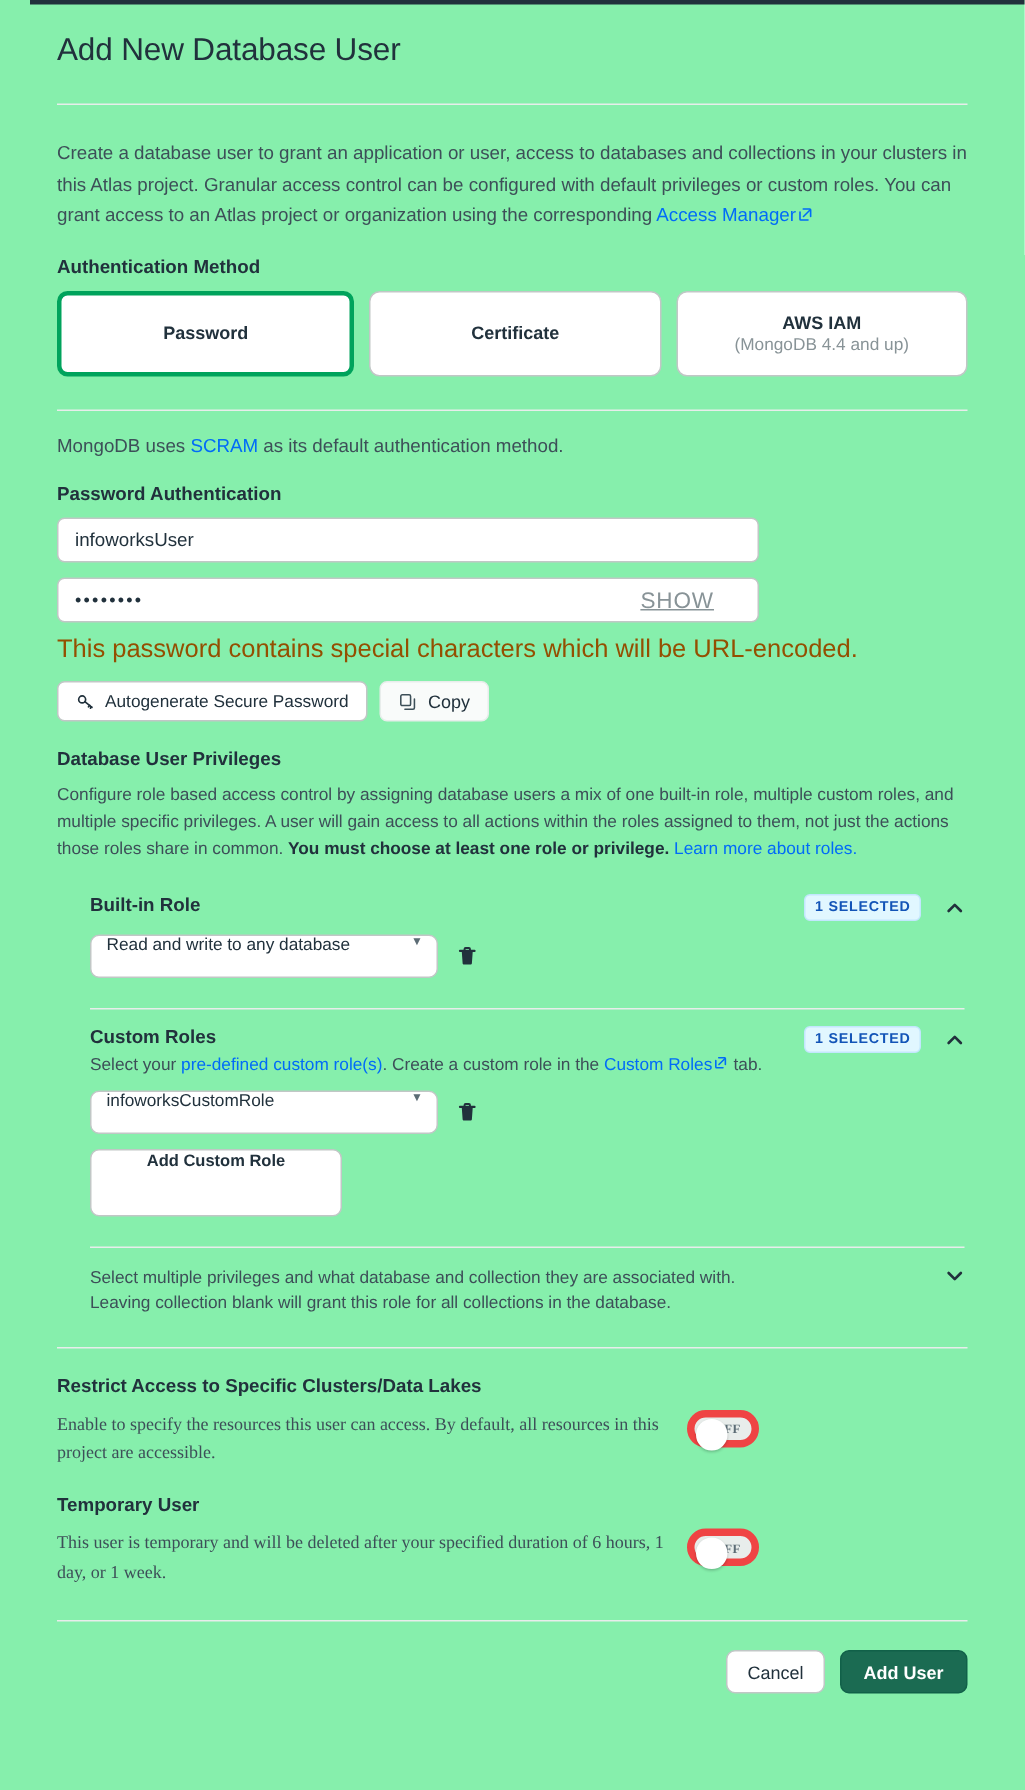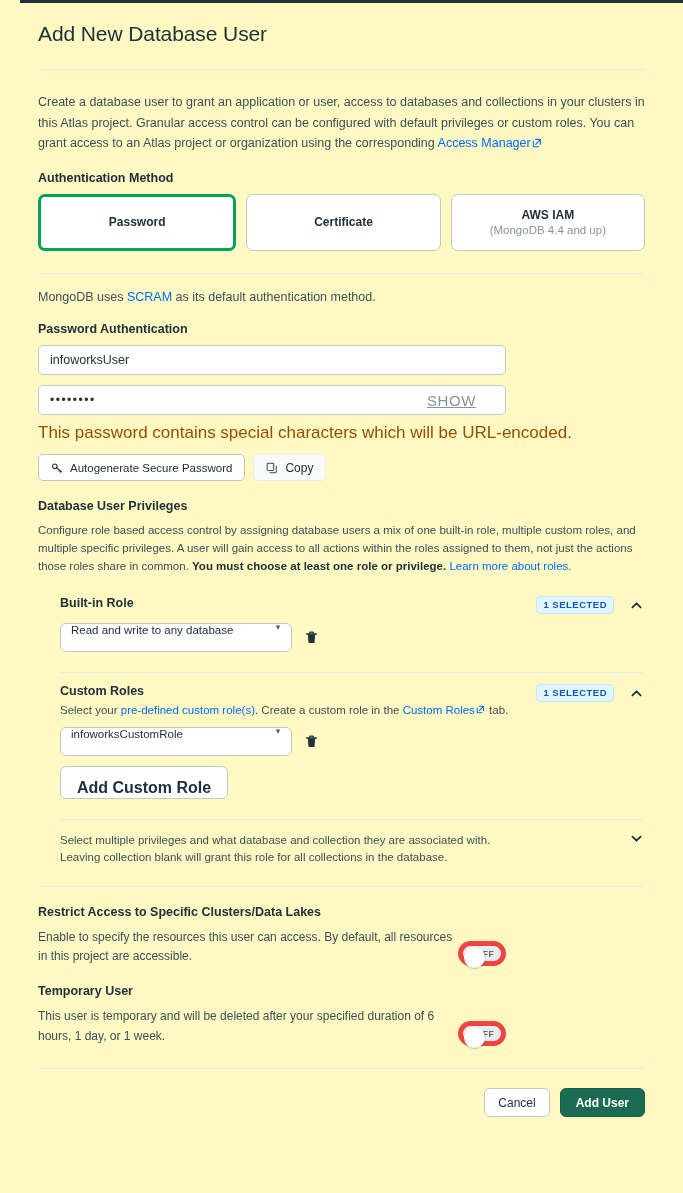--- a/index.html
+++ b/index.html
@@ -9,21 +9,21 @@
   }
   body {
     width: 683px; height: 1193px;
     font-family: "Liberation Sans", sans-serif;
     color: #1c2d38;
     overflow: hidden;
   }
   .page {
     position: relative;
     width: 683px; height: 1193px;
-    background: #fef9c3;
+    background: #86efac;
   }
   .topbar {
     position: absolute; left: 20px; top: 0; right: 0; height: 3px;
     background: #21313c;
   }
   .content {
     position: absolute; left: 0; top: 3px; right: 0; bottom: 0;
     padding: 0 38px;
   }
 
@@ -249,40 +249,41 @@
     margin-top: 9px;
   }
   .trash {
     width: 15px; height: 16px;
     cursor: pointer;
     display: inline-flex;
   }
   .add-role-btn {
     margin-top: 10px;
     width: 168px;
-    height: 33px;
+    height: 45px;
     border: 1px solid #c1c7c6;
     border-radius: 6px;
     background: #fff;
-    font-size: 16px;
-    font-weight: bold;
-    color: #21313c;
-    display: flex; align-items: flex-end; justify-content: center;
+    font-size: 11px;
+    font-weight: bold;
+    color: #21313c;
+    display: flex; align-items: flex-start; justify-content: center;
     cursor: pointer;
   }
   .inner-rule {
     border: 0; border-top: 1px solid #e8edeb;
     margin: 14px 0 0 0;
   }
 
   
   .toggle-row {
     display: flex;
-    align-items: flex-end;
+    align-items: flex-start;
     margin-top: 8px;
+    font-family: Liberation Serif, serif;
   }
   .toggle-desc {
     font-size: 12px;
     line-height: 1.62;
     color: #3d4f58;
     width: 420px;
   }
   .toggle {
     position: relative;
     width: 48px; height: 25px;

